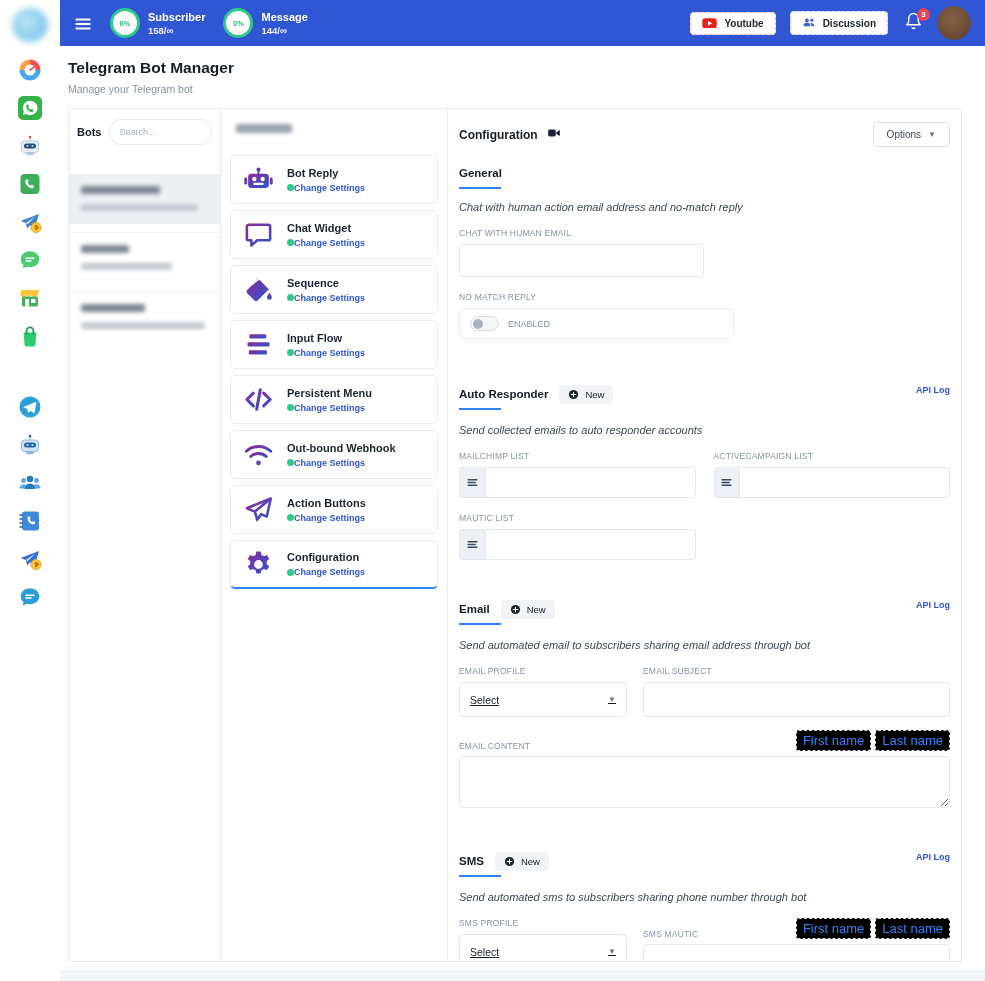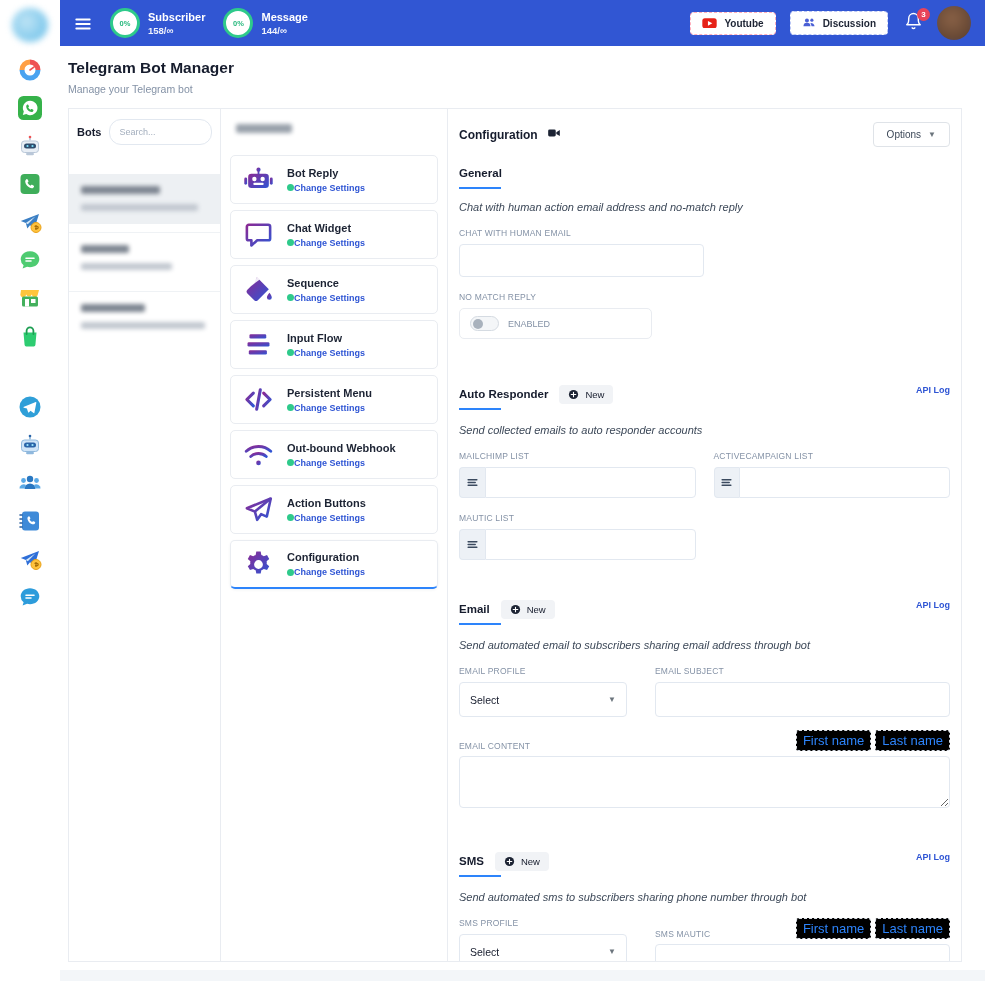--- a/index.html
+++ b/index.html
@@ -79,43 +79,43 @@
                  display:flex; align-items:center; gap:7px; background:#fff; cursor:pointer; }
   .caret { font-size:8px; color:#6c757d; }
 
   .tabbed { position:relative; display:inline-block; font-size:11.5px; font-weight:bold; color:#161c2d; padding-bottom:10px; }
   .tabbed::after { content:''; position:absolute; left:0; bottom:0; width:42px; height:2px; background:#2d84fb; }
   .desc { font-style:italic; font-size:11px; color:#3c4858; margin:12px 0 15px; }
   .flabel { font-size:8.5px; color:#8492a6; margin-bottom:6px; letter-spacing:.2px; }
   .text-input { border:1px solid #e2e8f0; border-radius:4px; height:33px; width:100%;
                 padding:0 10px; font-size:11px; color:#161c2d; outline:none; font-family:inherit; background:#fff; }
   .w245 { width:245px; }
-  .nm-box { width:193px; border:1px solid #e9ecf1; border-radius:5px; height:31px;
+  .nm-box { width:275px; border:1px solid #e9ecf1; border-radius:5px; height:31px;
             display:flex; align-items:center; gap:9px; padding:0 10px; }
   .toggle { width:29px; height:15px; border-radius:8px; border:1px solid #d5dbe2; background:#f4f6f8; position:relative; cursor:pointer; flex:0 0 auto; }
   .toggle-knob { position:absolute; left:2px; top:1.5px; width:10px; height:10px; border-radius:50%; background:#a9b2bd; }
   .tg-label { font-size:9px; color:#8492a6; }
 
   .sect-head { display:flex; align-items:center; gap:11px; }
   .sect-head .apilog { margin-left:auto; font-size:9px; font-weight:bold; color:#2f55d4; cursor:pointer; align-self:flex-start; }
   .new-btn { background:#f1f3f6; border-radius:4px; padding:4px 9px; display:flex; align-items:center; gap:6px;
              font-size:9.5px; color:#161c2d; cursor:pointer; margin-bottom:8px; }
   .new-btn svg { width:11px; height:11px; }
 
   .mt44 { margin-top:46px; } .mt40 { margin-top:40px; }
   .grid2 { display:grid; grid-template-columns:1fr 1fr; gap:15px 18px; }
   .igroup { display:flex; }
   .ig-pre { width:29px; background:#edf1f6; border:1px solid #e2e8f0; border-right:0;
             border-radius:4px 0 0 4px; display:flex; align-items:center; justify-content:center; }
   .ig-pre svg { width:13px; height:13px; }
   .igroup .text-input { border-radius:0 4px 4px 0; height:31px; }
 
-  .email-grid { display:grid; grid-template-columns:168px 1fr; gap:28px; align-items:start; }
+  .email-grid { display:grid; grid-template-columns:168px 1fr; gap:16px; align-items:start; }
   .select-box { border:1px solid #e2e8f0; border-radius:4px; height:35px; display:flex; align-items:center;
-                justify-content:space-between; padding:0 10px; font-size:10.5px; color:#161c2d; cursor:pointer; background:#fff; }
+                justify-content:space-between; padding:0 10px; font-size:10.5px; color:#161c2d; cursor:pointer; background:#fff;text-decoration:underline; }
   .h35 { height:35px; }
   .label-row { display:flex; align-items:flex-end; justify-content:space-between; margin-bottom:5px; }
   .tags { display:flex; gap:4px; }
   .tag { border:1px dashed #d9dee5; border-radius:3px; padding:2px 6px; font-size:13px; color:#2d84fb; background:#000000; cursor:pointer; }
   textarea.ta { width:100%; height:52px; border:1px solid #e2e8f0; border-radius:4px; padding:6px 9px;
                 font-size:11px; color:#161c2d; font-family:inherit; outline:none; resize:both; }
 </style>
 </head>
 <body>
 

